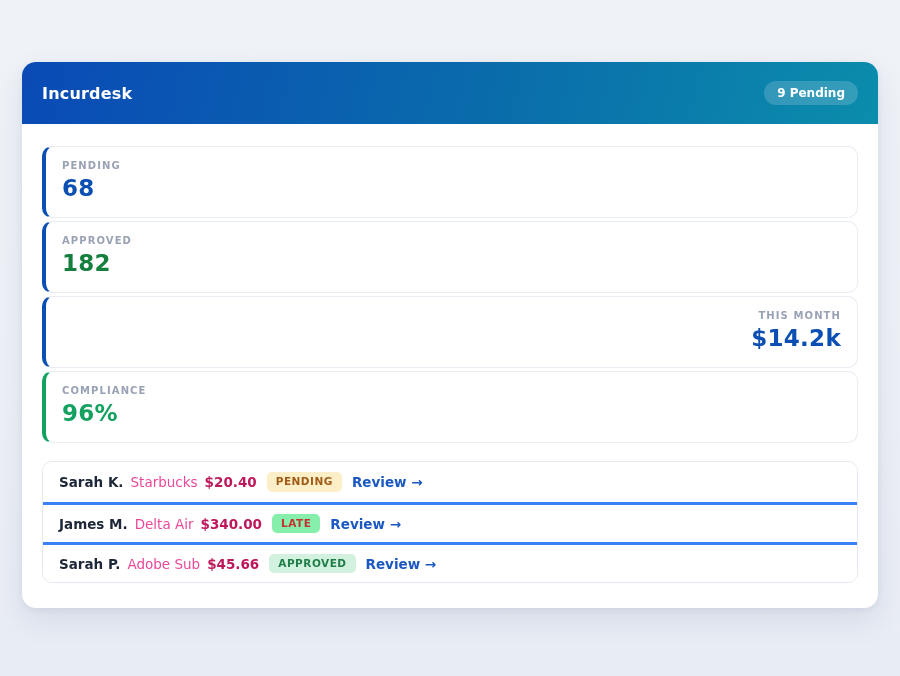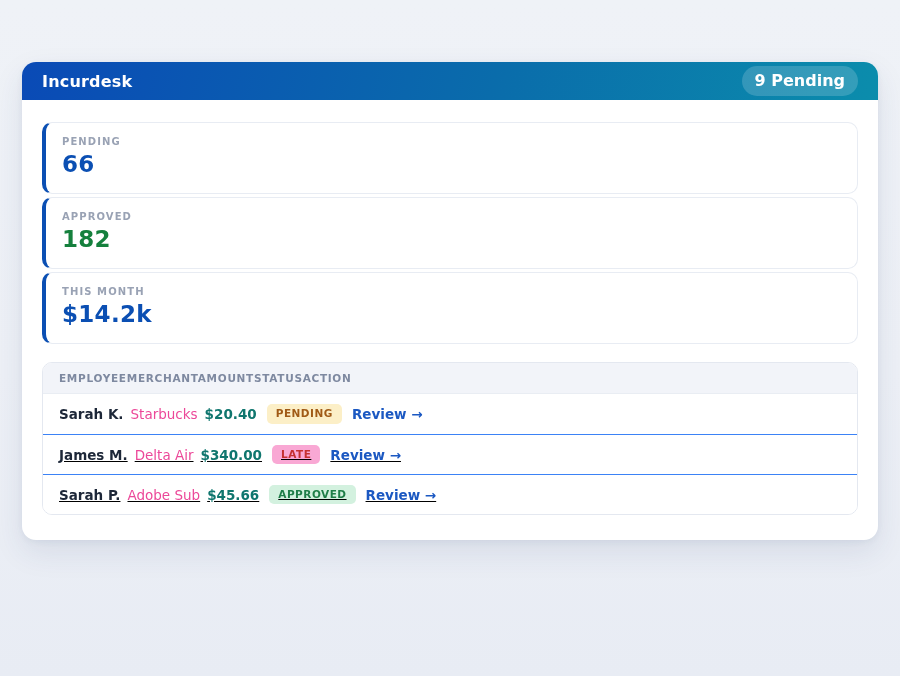--- a/index.html
+++ b/index.html
@@ -10,37 +10,37 @@
     overflow: hidden;
   }
   .app-card {
     margin: 62px 22px 0;
     background: #ffffff;
     border-radius: 14px;
     box-shadow: 0 12px 30px rgba(40, 60, 110, 0.10), 0 2px 6px rgba(40, 60, 110, 0.06);
     overflow: hidden;
   }
   .app-header {
-    height: 38px;
+    height: 62px;
     background: linear-gradient(103deg, #0a4ab6 0%, #0a6cab 55%, #0b8dac 100%);
     display: flex;
     align-items: center;
     justify-content: space-between;
     padding: 0 20px;
   }
   .app-title {
     color: #ffffff;
     font-size: 16px;
     font-weight: bold;
     letter-spacing: 0.2px;
   }
   .header-badge {
     background: rgba(255, 255, 255, 0.17);
     color: #ffffff;
-    font-size: 16px;
+    font-size: 12px;
     font-weight: bold;
     padding: 5px 13px;
     border-radius: 999px;
     line-height: 1.2;
   }
   .app-body { padding: 22px 20px 25px; }
 
   .stat-card {
     border: 1px solid #e8ecf3;
     border-left: 4px solid #0b4fb3;
@@ -85,24 +85,24 @@
   .table-head span { display: inline; }
   .table-row {
     display: flex;
     align-items: center;
     gap: 7px;
     padding: 0 16px;
     height: 40px;
     background: #ffffff;
     font-size: 13.5px;
   }
-  .table-row + .table-row { border-top: 1px solid #3b82f6; text-decoration: underline; }
+  .table-row + .table-row { border-top: 3px solid #3b82f6; }
   .cell-employee { font-weight: bold; color: #1d2738; text-align: right; }
   .cell-merchant { color: #ec4899; }
-  .cell-amount { font-weight: bold; color: #0f766e; }
+  .cell-amount { font-weight: bold; color: #be185d; }
   .status-pill {
     font-size: 10.5px;
     font-weight: bold;
     letter-spacing: 0.5px;
     padding: 4px 9px;
     border-radius: 5px;
     line-height: 1.1;
     margin: 0 3px;
   }
   .cell-action {
@@ -120,51 +120,52 @@
   <header class="app-header">
     <h1 class="app-title">Incurdesk</h1>
     <span class="header-badge">9 Pending</span>
   </header>
 
   <main class="app-body">
 
     <section>
       <div class="stat-card" style="border-left-color: rgb(11, 79, 179);">
         <div class="stat-label">PENDING</div>
-        <div class="stat-value" style="color: rgb(11, 79, 179);">66</div>
+        <div class="stat-value" style="color: rgb(11, 79, 179);">68</div>
       </div>
       <div class="stat-card" style="border-left-color: rgb(11, 79, 179);">
         <div class="stat-label">APPROVED</div>
         <div class="stat-value" style="color: #15803d;">182</div>
       </div>
-      <div class="stat-card" style="border-left-color: rgb(11, 79, 179);">
+      <div class="stat-card" style="border-left-color: rgb(11, 79, 179); text-align: right;">
         <div class="stat-label">THIS MONTH</div>
         <div class="stat-value" style="color: rgb(11, 79, 179);">$14.2k</div>
+      </div>
+      <div class="stat-card accent-green" style="border-left-color: rgb(19, 161, 95);">
+        <div class="stat-label">COMPLIANCE</div>
+        <div class="stat-value" style="color: rgb(19, 161, 95);">96%</div>
       </div>
     </section>
 
     <section class="table-card">
 
-      <div class="table-head">
-        <span>EMPLOYEE</span><span>MERCHANT</span><span>AMOUNT</span><span>STATUS</span><span>ACTION</span>
-      </div>
 
       <div class="table-row">
         <span class="cell-employee">Sarah K.</span>
         <span class="cell-merchant">Starbucks</span>
         <span class="cell-amount">$20.40</span>
         <span class="status-pill" style="background-color: rgb(252, 239, 199); color: rgb(160, 90, 22);">PENDING</span>
         <a class="cell-action">Review →</a>
       </div>
 
       <div class="table-row">
         <span class="cell-employee">James M.</span>
         <span class="cell-merchant">Delta Air</span>
         <span class="cell-amount">$340.00</span>
-        <span class="status-pill" style="background-color: #f9a8d4; color: rgb(197, 49, 49);">LATE</span>
+        <span class="status-pill" style="background-color: #86efac; color: rgb(197, 49, 49);">LATE</span>
         <a class="cell-action">Review →</a>
       </div>
 
       <div class="table-row">
         <span class="cell-employee">Sarah P.</span>
         <span class="cell-merchant">Adobe Sub</span>
         <span class="cell-amount">$45.66</span>
         <span class="status-pill" style="background-color: rgb(211, 241, 223); color: rgb(31, 126, 72);">APPROVED</span>
         <a class="cell-action">Review →</a>
       </div>

